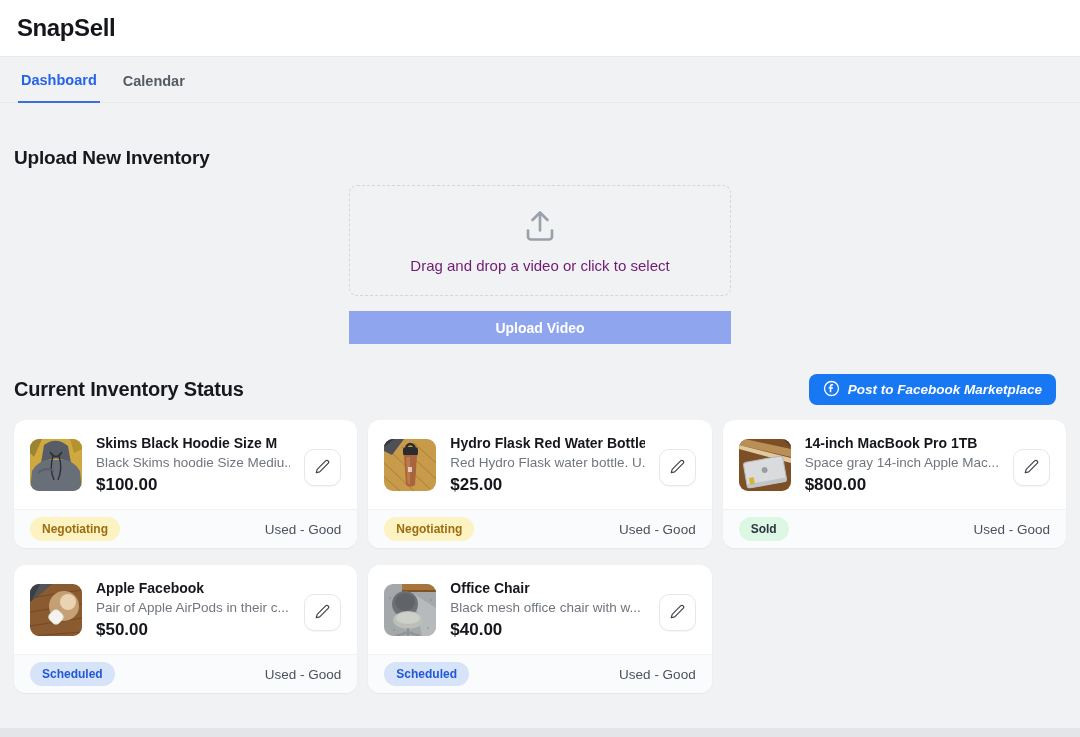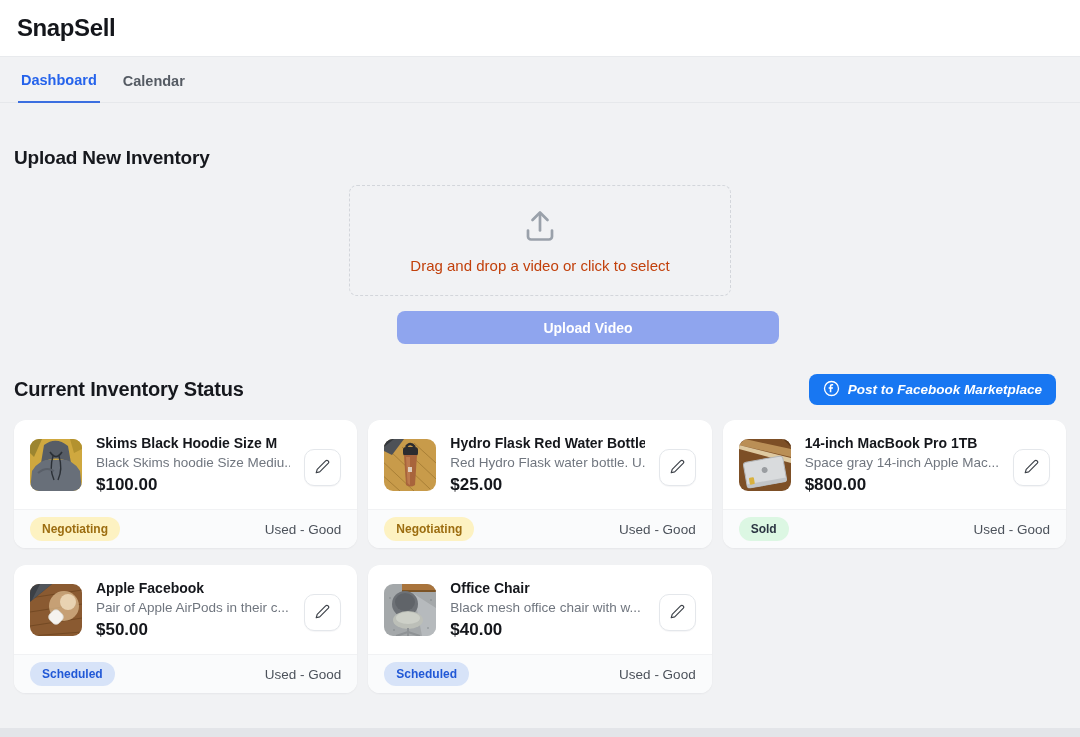--- a/index.html
+++ b/index.html
@@ -21,24 +21,24 @@
 
   
   .main { padding:0 14px; }
   .upload-heading { font-size:19px; font-weight:800; letter-spacing:-0.2px; margin-top:44px; }
   .upload-col { width:382px; margin:16px auto 0; }
   .dropzone {
     height:111px; border:1.6px dashed #d3d6db; border-radius:8px;
     display:flex; flex-direction:column; align-items:center; justify-content:center; gap:9px;
     cursor:pointer;
   }
-  .dropzone-text { font-size:15px; color:#c2410c; }
+  .dropzone-text { font-size:15px; color:#701a75; }
   .upload-btn {
-    margin-top:15px; width:100%; height:33px; border:none; border-radius:8px;
-    background:#8fa5ee; color:#fff; font-size:14px; font-weight:700; font-family:inherit; cursor:pointer;margin-left:48px;
+    margin-top:15px; width:100%; height:33px; border:none; border-radius:0;
+    background:#8fa5ee; color:#fff; font-size:14px; font-weight:700; font-family:inherit; cursor:pointer;
   }
 
   
   .section-row { display:flex; justify-content:space-between; align-items:center; margin-top:30px; }
   .inventory-heading { font-size:20px; font-weight:800; letter-spacing:-0.2px; }
   .fb-btn {
     display:flex; align-items:center; gap:8px; background:#1877f2; color:#fff;
     border:none; border-radius:8px; height:31px; padding:0 14px;
     font-size:13.5px; font-weight:600; font-family:inherit; cursor:pointer; margin-right:10px;font-style:italic;
   }

